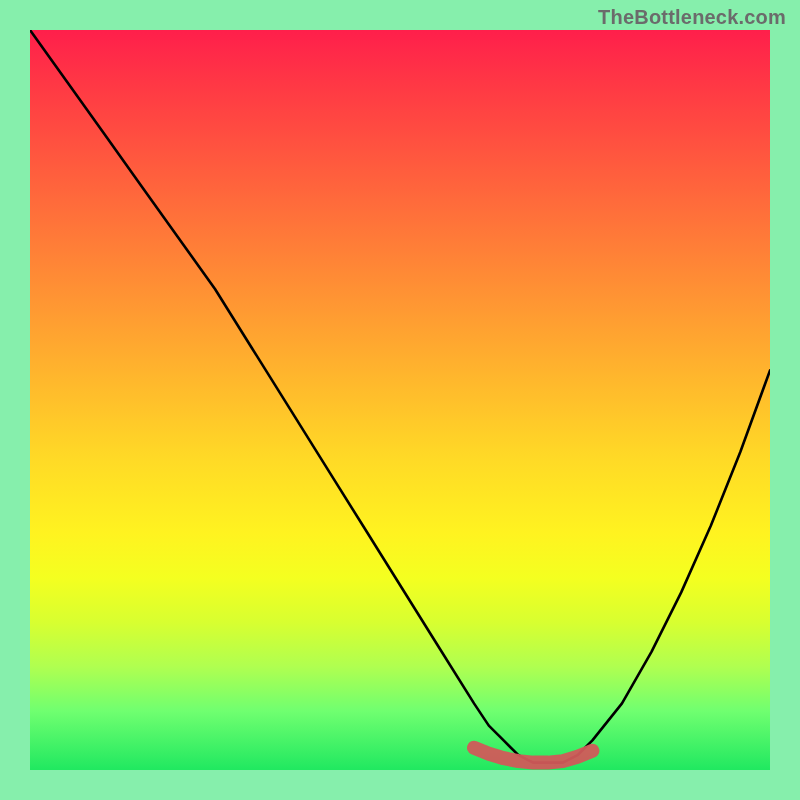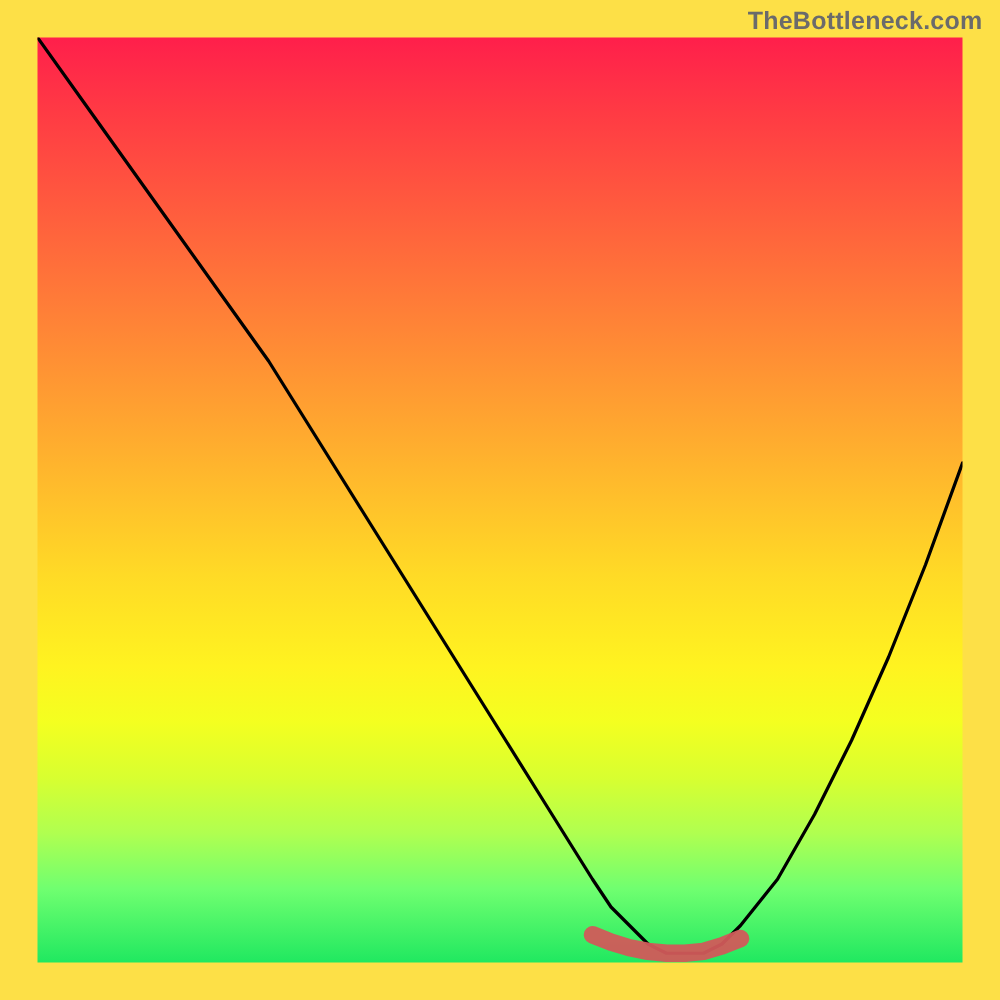--- a/index.html
+++ b/index.html
@@ -1,21 +1,21 @@
 <!DOCTYPE html>
 <html><head>
 <meta charset="utf-8">
 <style>
   * { margin: 0; padding: 0; box-sizing: border-box; }
   html, body { width: 800px; height: 800px; overflow: hidden; background: #000; }
   .stage {
     position: relative;
     width: 800px;
     height: 800px;
-    background: #fde047;
+    background: #86efac;
   }
   .plot {
     position: absolute;
     left: 30px;
     top: 30px;
     width: 740px;
     height: 740px;
     background: linear-gradient(to bottom,
       #ff1f4b 0%,
       #ff3a44 8%,

